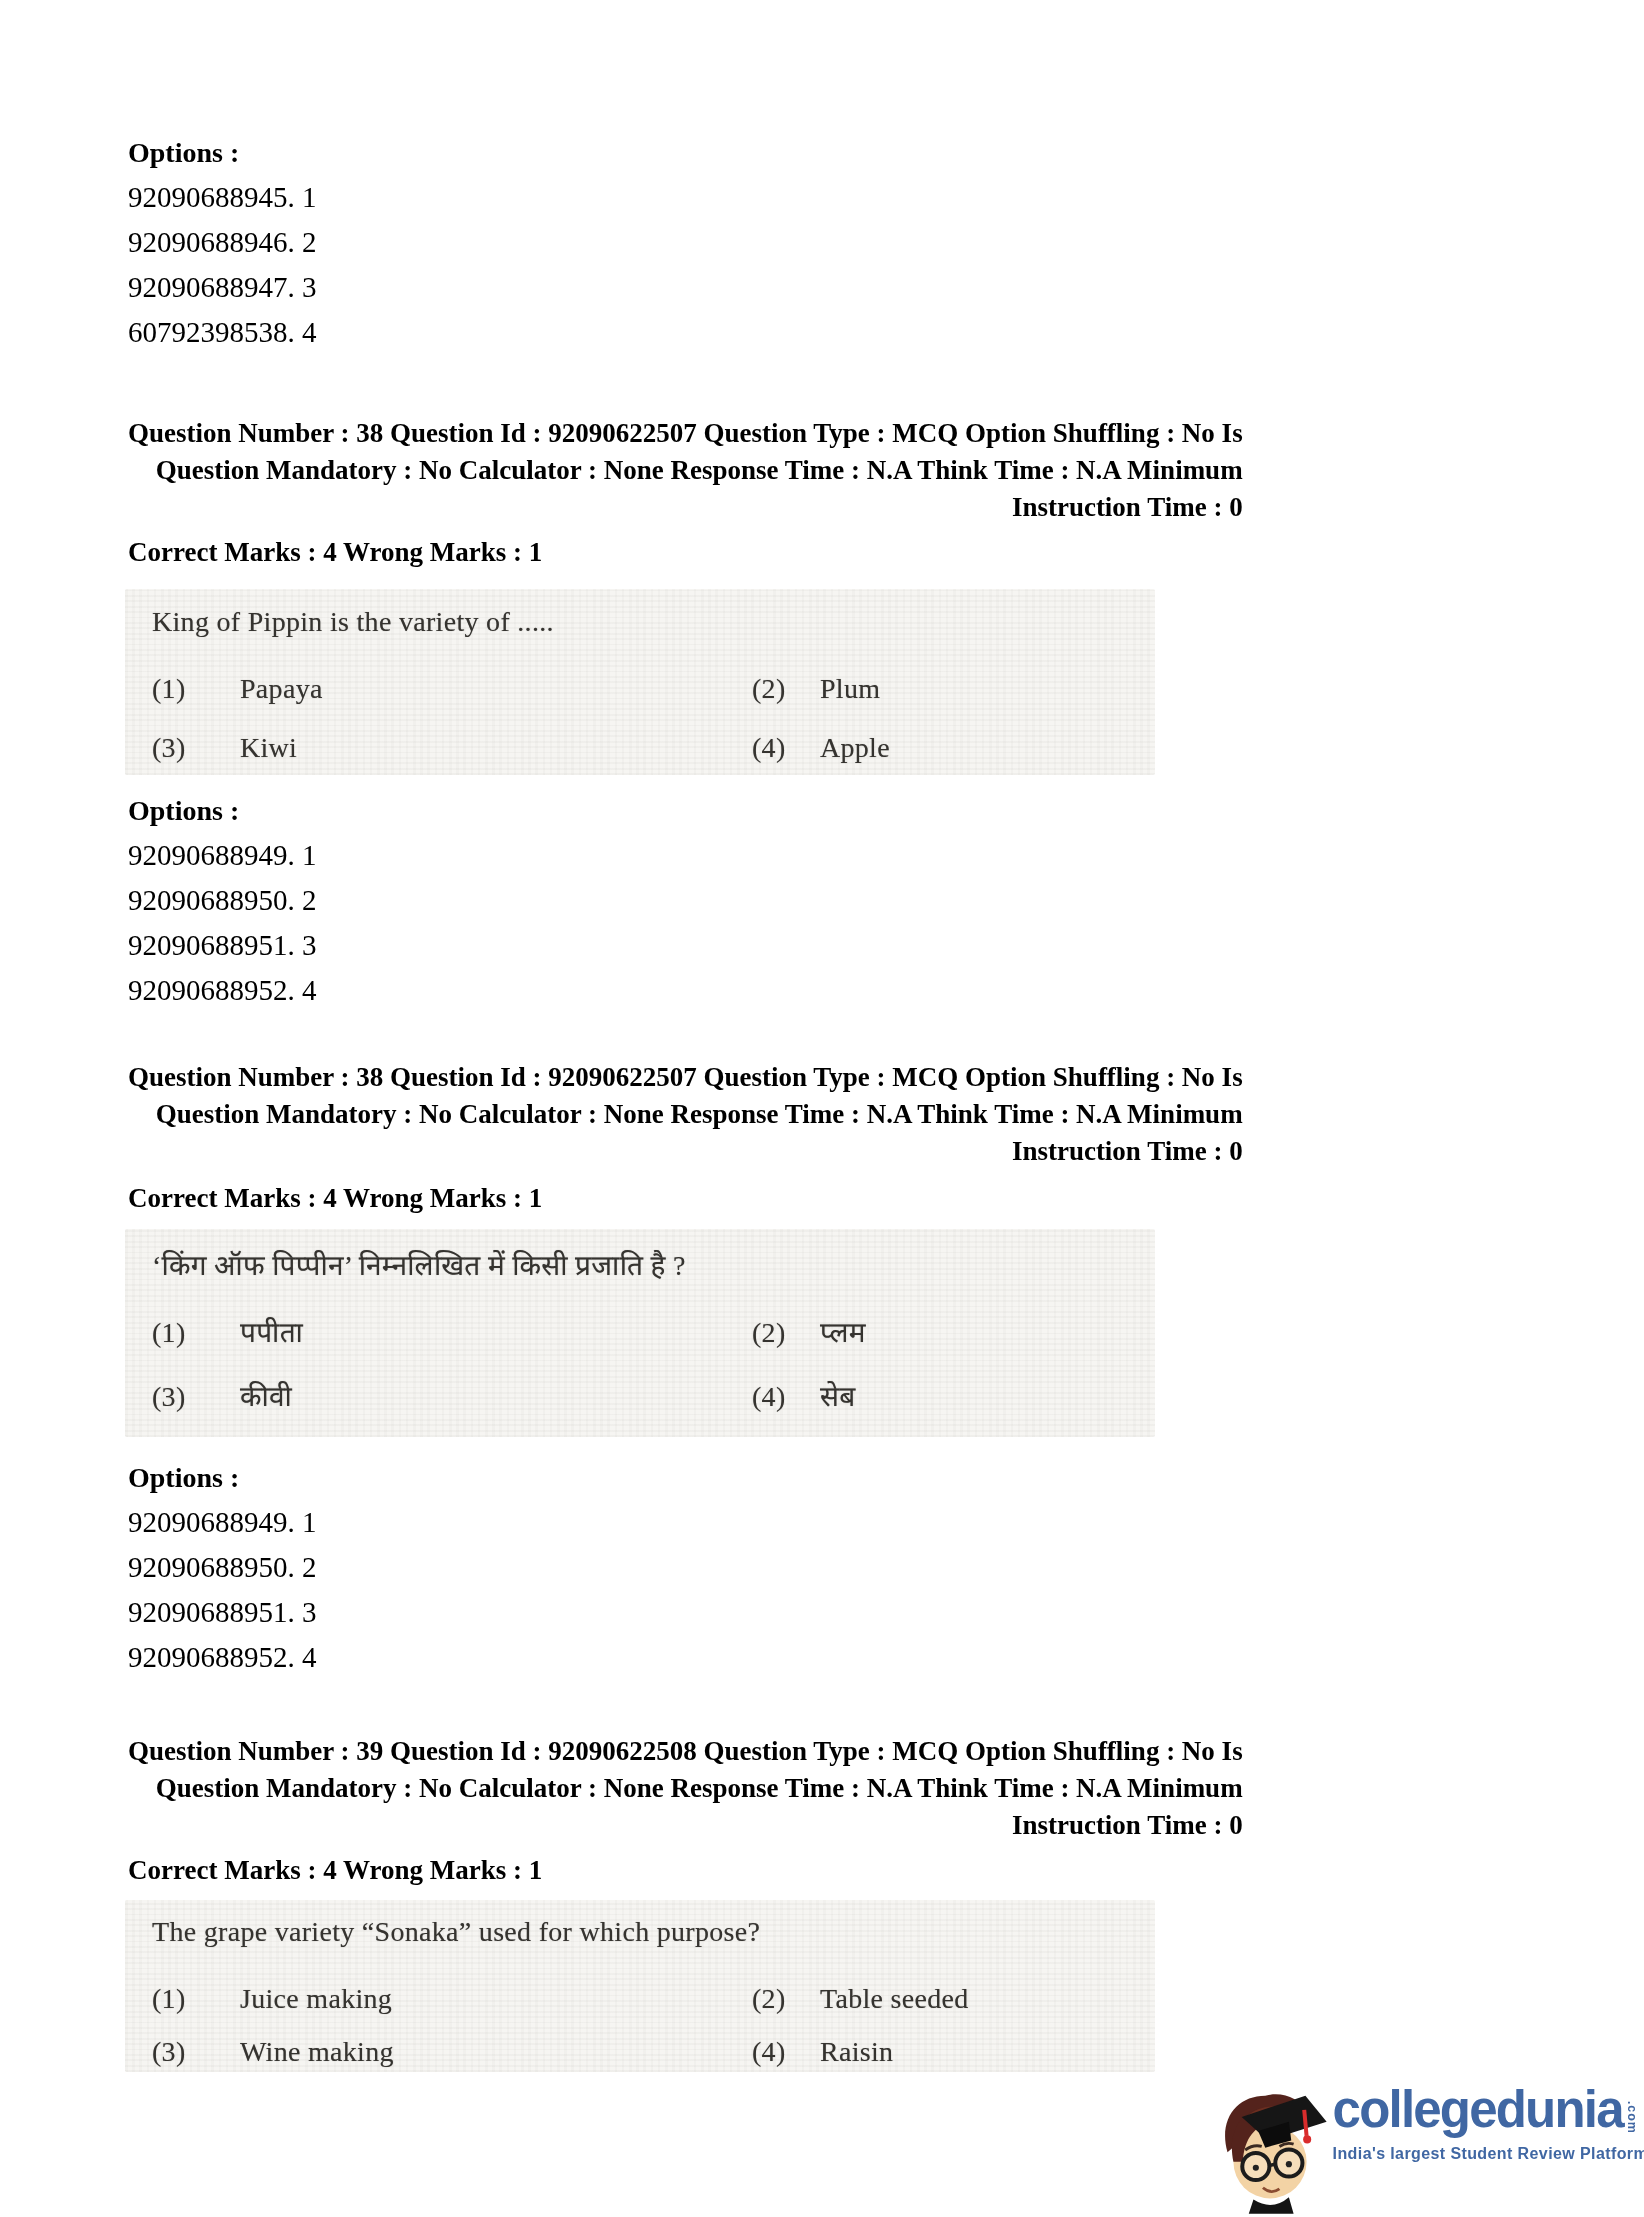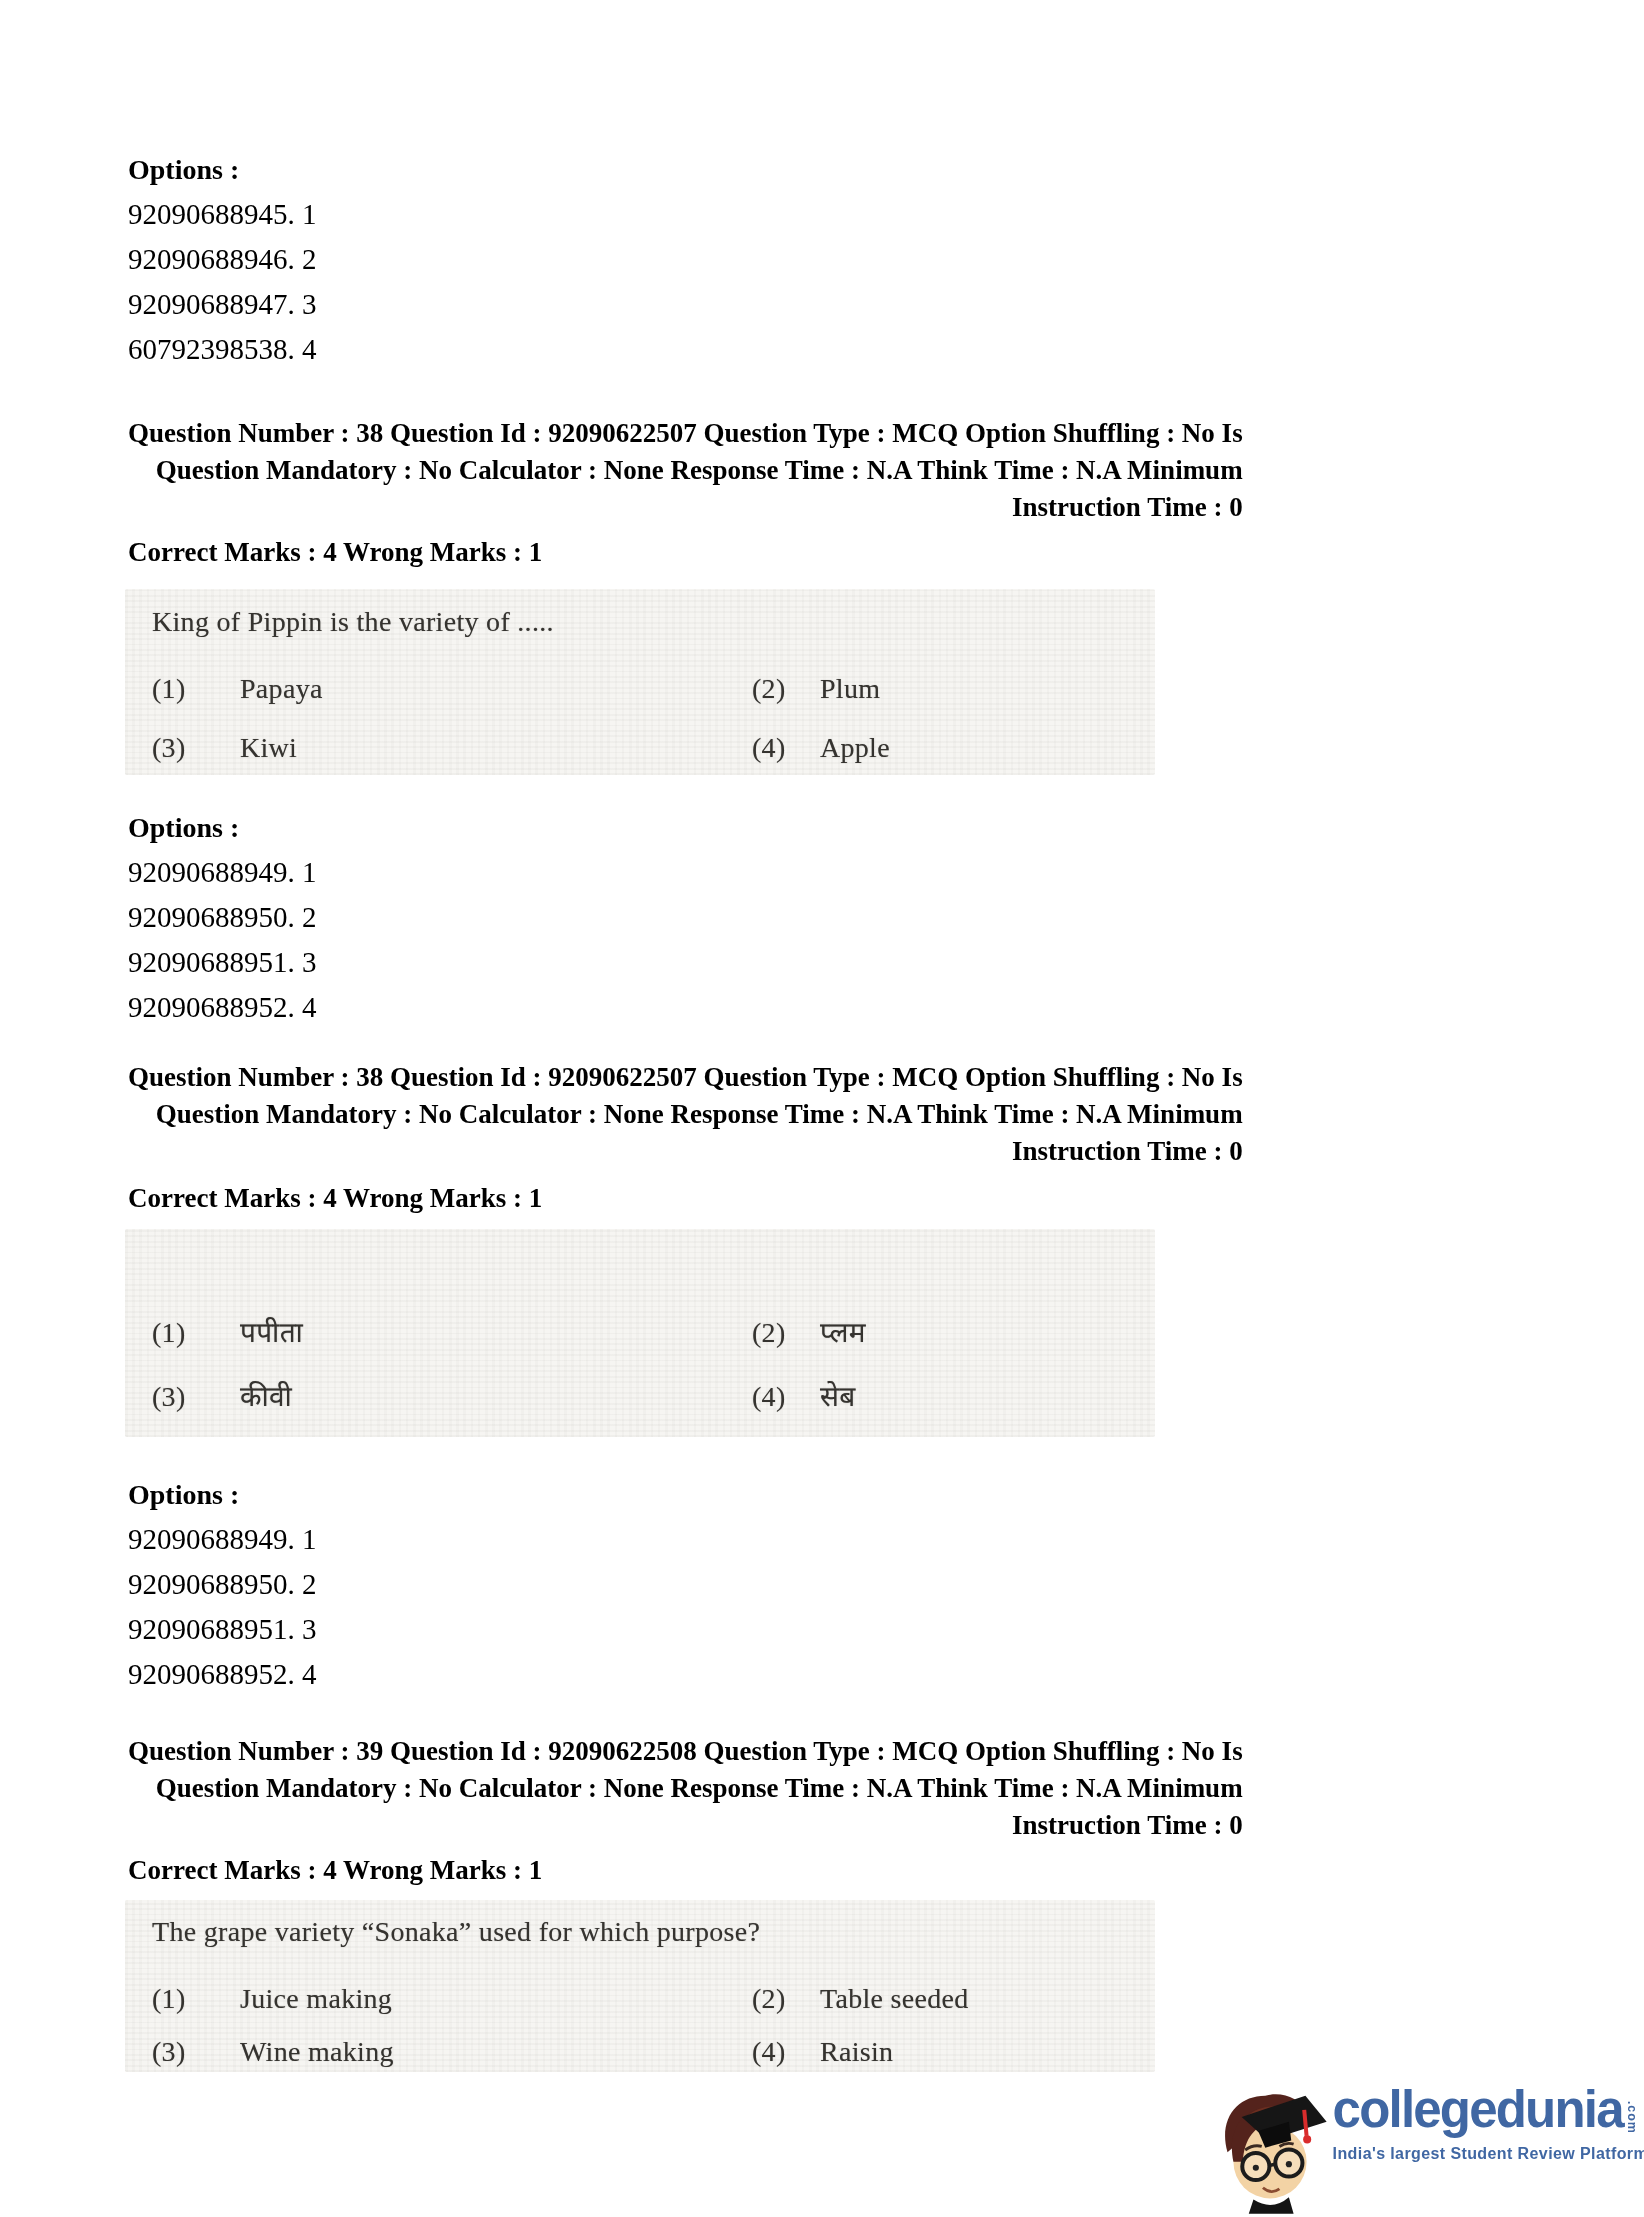--- a/index.html
+++ b/index.html
@@ -3,21 +3,21 @@
 <meta charset="utf-8">
 <style>
   html,body{margin:0;padding:0;background:#ffffff;}
   body{
     width:1644px;height:2217px;position:relative;overflow:hidden;
     font-family:"Liberation Serif", serif;color:#000;
   }
   .abs{position:absolute;left:128px;}
 
   
-  .opts-label{font-weight:bold;font-size:28px;line-height:45px;margin-top:17px;}
+  .opts-label{font-weight:bold;font-size:28px;line-height:45px;}
   .opt-id{font-size:29px;line-height:45px;}
 
   
   .meta-line{font-weight:bold;font-size:27px;line-height:37px;white-space:nowrap;text-align:right;}
   .marks{font-weight:bold;font-size:27px;line-height:36px;}
 
   
   .scan{
     position:absolute;left:125px;width:1030px;border-radius:1.8px;
     background:
@@ -106,20 +106,21 @@
 </section>
 
 <section class="abs" style="top:1059px">
   <div class="meta-line">Question Number : 38 Question Id : 92090622507 Question Type : MCQ Option Shuffling : No Is</div>
   <div class="meta-line">Question Mandatory : No Calculator : None Response Time : N.A Think Time : N.A Minimum</div>
   <div class="meta-line">Instruction Time : 0</div>
 </section>
 <div class="abs marks" style="top:1180px">Correct Marks : 4 Wrong Marks : 1</div>
 
 <section class="scan" style="top:1229px;height:208px">
+  <div class="scan-q" style="top:16px">‘किंग ऑफ पिप्पीन’ निम्नलिखित में किसी  प्रजाति है ?</div>
   <div class="row" style="top:86px">
     <div class="choice c1">
         <span class="num">(1)</span>
         <span class="lbl">पपीता</span>
       </div>
     <div class="choice c2">
         <span class="num">(2)</span>
         <span class="lbl">प्लम</span>
       </div>
   </div>

